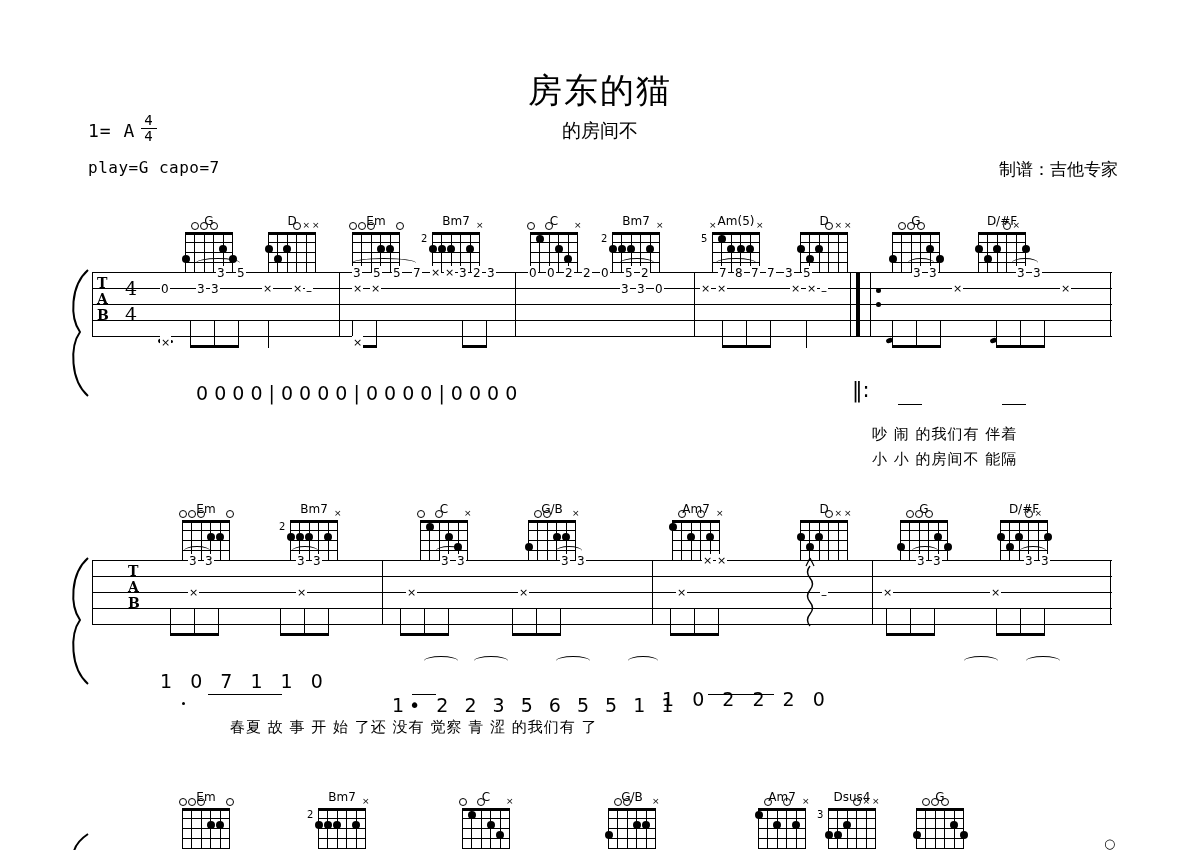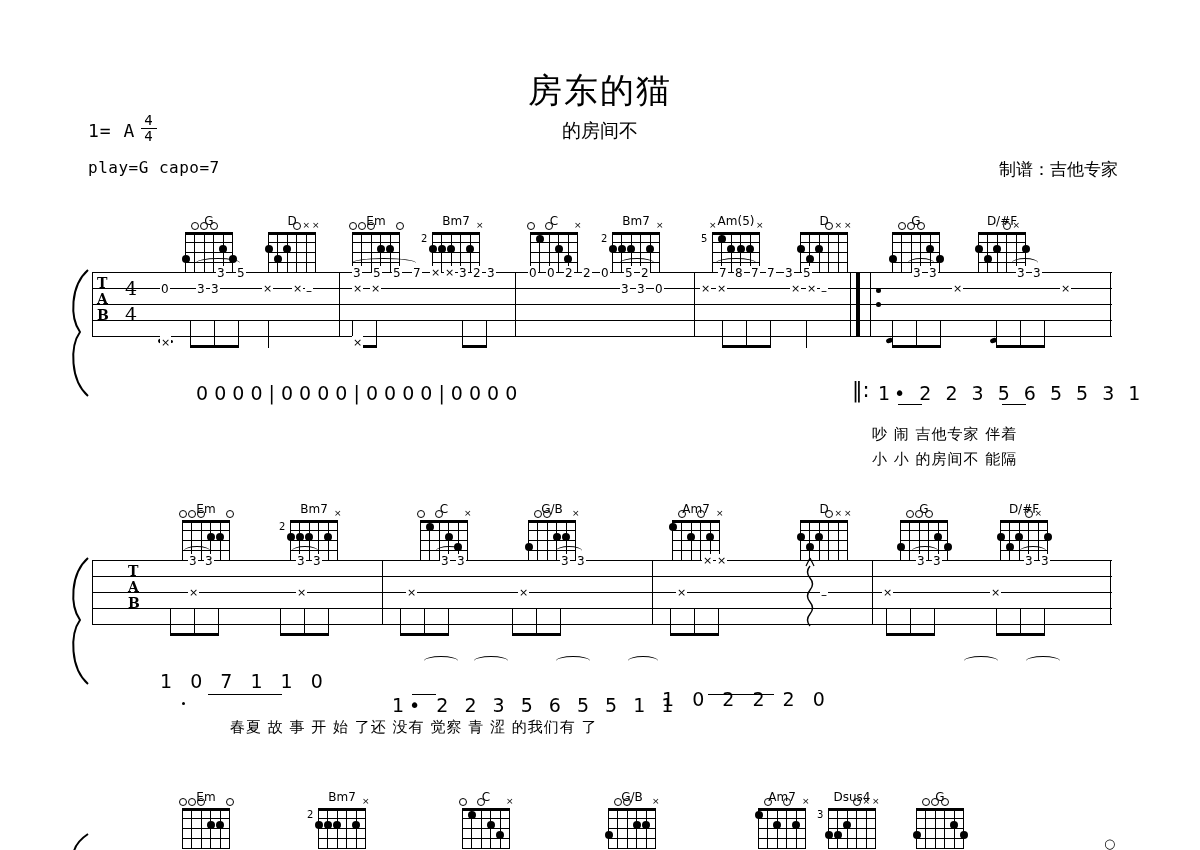--- a/index.html
+++ b/index.html
@@ -437,24 +437,23 @@
     <div class="slur" style="left:196px;top:258px;width:44px;"></div>
     <div class="slur" style="left:352px;top:258px;width:64px;"></div>
     <div class="slur" style="left:620px;top:258px;width:34px;"></div>
     <div class="slur" style="left:716px;top:258px;width:40px;"></div>
     <div class="slur" style="left:908px;top:258px;width:26px;"></div>
     <div class="slur" style="left:1012px;top:258px;width:26px;"></div>
   </div>
 
   <div class="numrow" style="left:180px;top:382px;margin-left:16px;">0  0  0  0 | 0  0  0  0  | 0  0  0  0 | 0  0  0  0</div>
   <div style="position:absolute;left:852px;top:378px;font-size:21px;font-family:'DejaVu Sans',sans-serif;">‖:</div>
-  <div class="numrow" style="left:878px;top:382px;letter-spacing:4px;">1• 2 2 3 5 6 5 5 3 1</div>
   <div class="underline1" style="left:898px;top:404px;width:24px;"></div>
   <div class="underline1" style="left:1002px;top:404px;width:24px;"></div>
-  <div class="lyricrow" style="left:872px;top:425px;letter-spacing:1px;">吵 闹  吉他专家  伴着</div>
+  <div class="lyricrow" style="left:872px;top:425px;letter-spacing:1px;">吵 闹  的我们有  伴着</div>
   <div class="lyricrow" style="left:872px;top:450px;letter-spacing:1px;">小 小  的房间不  能隔</div>
 
   <div id="chords2">
       <div class="chordbox" style="left: 182px; top: 520px;">
         <div class="cname">Em</div>
         <div class="grid">
           <div class="nut"></div>
           <div class="fretline" style="top: 10px;"></div>
           <div class="fretline" style="top: 20px;"></div>
           <div class="fretline" style="top: 30px;"></div>

